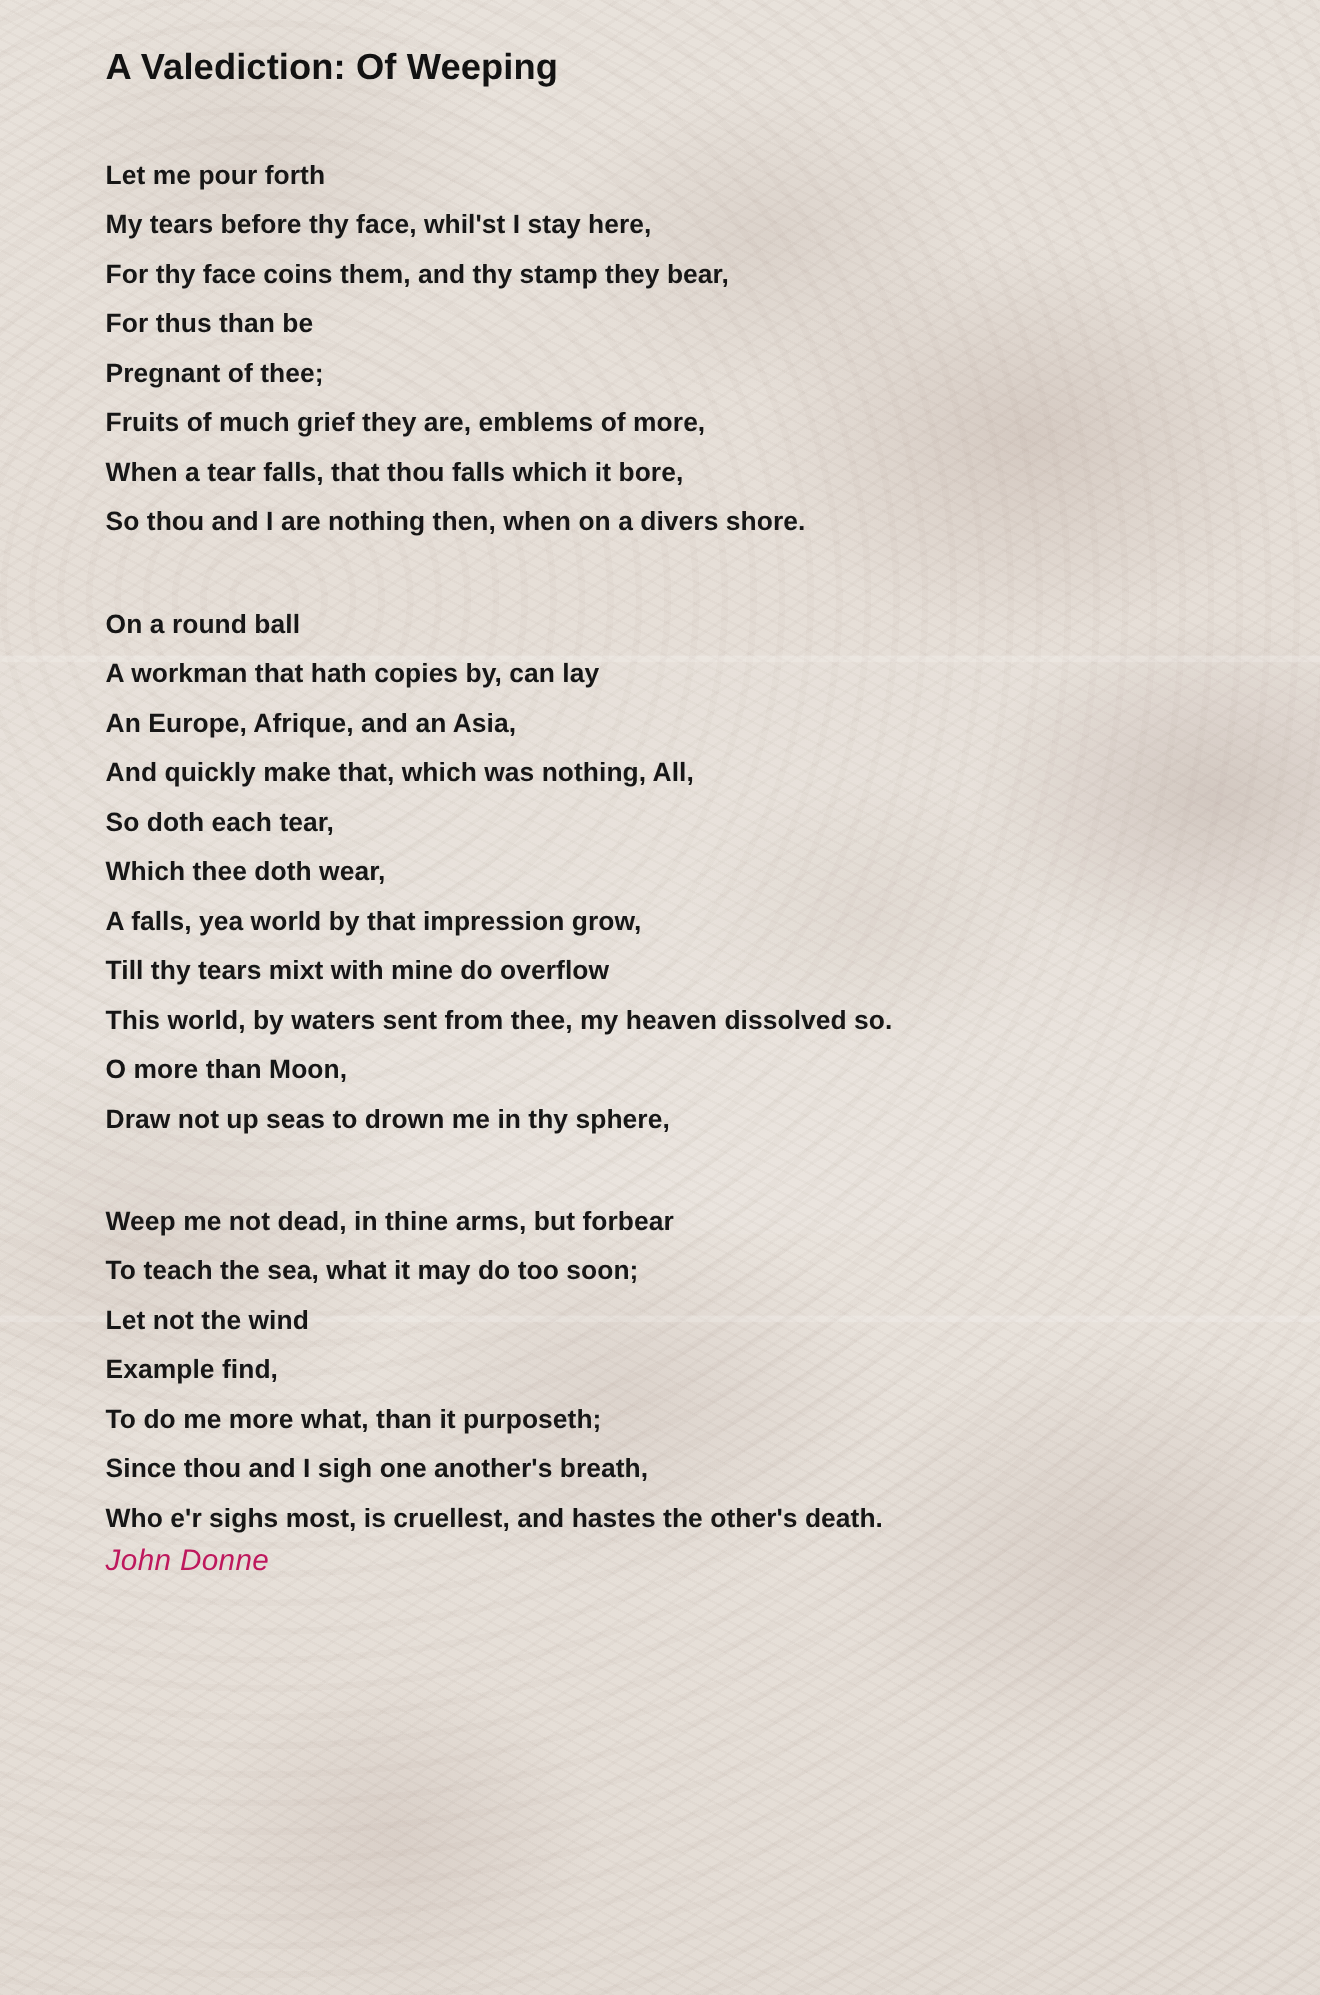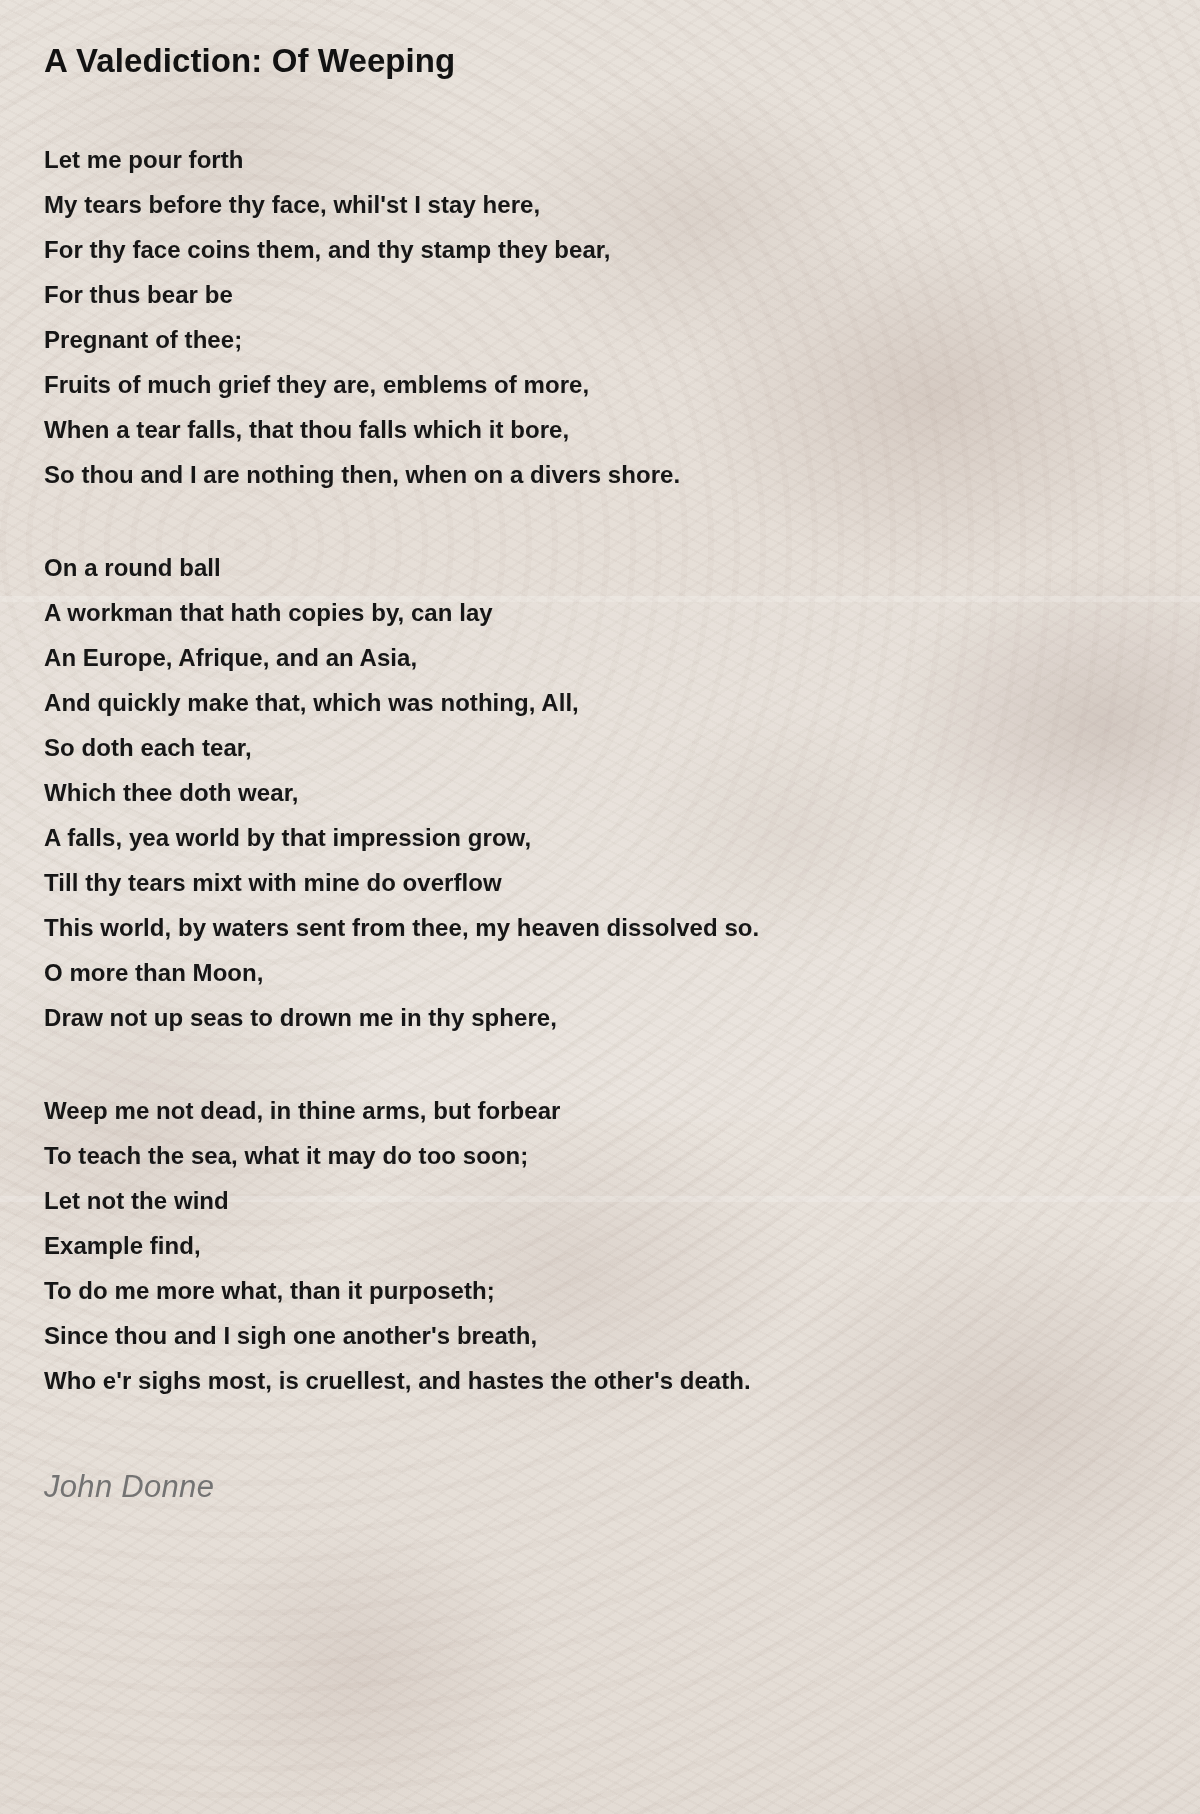--- a/index.html
+++ b/index.html
@@ -54,21 +54,21 @@
     right: 0;
     pointer-events: none;
   }
   .band-a { top: 596px; height: 6px; background: rgba(255,255,255,0.22); }
   .band-b { top: 1196px; height: 6px; background: rgba(255,255,255,0.20); }
   .band-c { top: 602px; height: 520px; background: rgba(255,255,255,0.06); }
 
   .content {
     position: relative;
     z-index: 3;
-    padding: 40px 56px 0 44px;
+    padding: 40px 56px 0 96px;
   }
   h1.title {
     margin: 0;
     padding: 0;
     font-size: 33px;
     font-weight: bold;
     color: #121212;
     letter-spacing: 0.1px;
     line-height: 1.3;
   }
@@ -80,45 +80,44 @@
   .stanza + .stanza { margin-top: 48px; }
   .line {
     font-size: 24px;
     font-weight: bold;
     color: #161616;
     line-height: 45px;
     white-space: pre;
     letter-spacing: 0.05px;
   }
   .author {
-    margin-top: 66px;
-    font-size: 31px;
+    font-size: 27px;
     font-style: italic;
-    color: #737373;
+    color: #be185d;
     letter-spacing: 0.3px;
   }
 </style>
 </head>
 <body>
 
 <div class="page">
   <div class="texture"></div>
   <div class="texture2"></div>
   <div class="band band-c"></div>
   <div class="band band-a"></div>
   <div class="band band-b"></div>
 
   <div class="content">
     <h1 class="title">A Valediction: Of Weeping</h1>
 
     <div class="stanza first">
       <div class="line">Let me pour forth</div>
       <div class="line">My tears before thy face, whil'st I stay here,</div>
       <div class="line">For thy face coins them, and thy stamp they bear,</div>
-      <div class="line">For thus bear be</div>
+      <div class="line">For thus than be</div>
       <div class="line">Pregnant of thee;</div>
       <div class="line">Fruits of much grief they are, emblems of more,</div>
       <div class="line">When a tear falls, that thou falls which it bore,</div>
       <div class="line">So thou and I are nothing then, when on a divers shore.</div>
     </div>
 
     <div class="stanza">
       <div class="line">On a round ball</div>
       <div class="line">A workman that hath copies by, can lay</div>
       <div class="line">An Europe, Afrique, and an Asia,</div>

